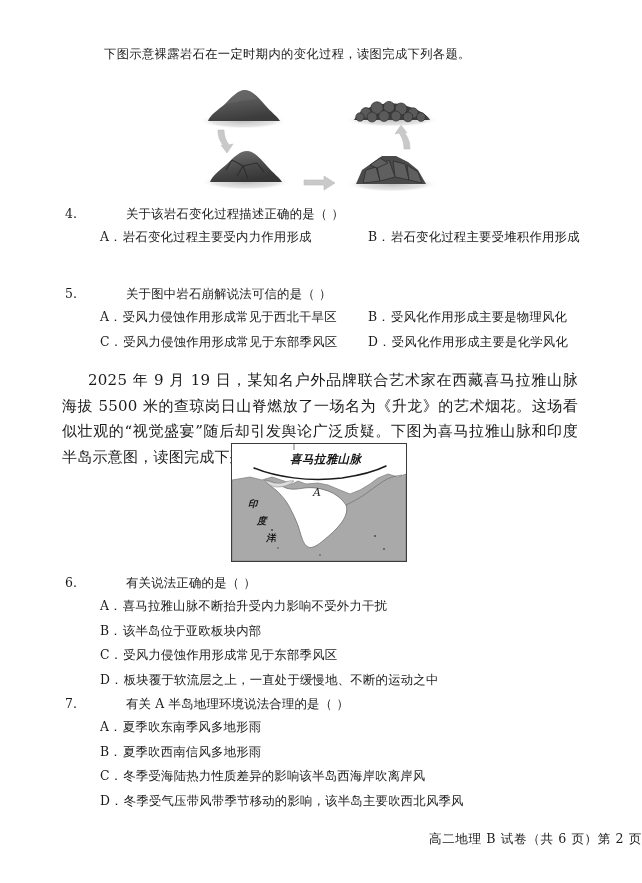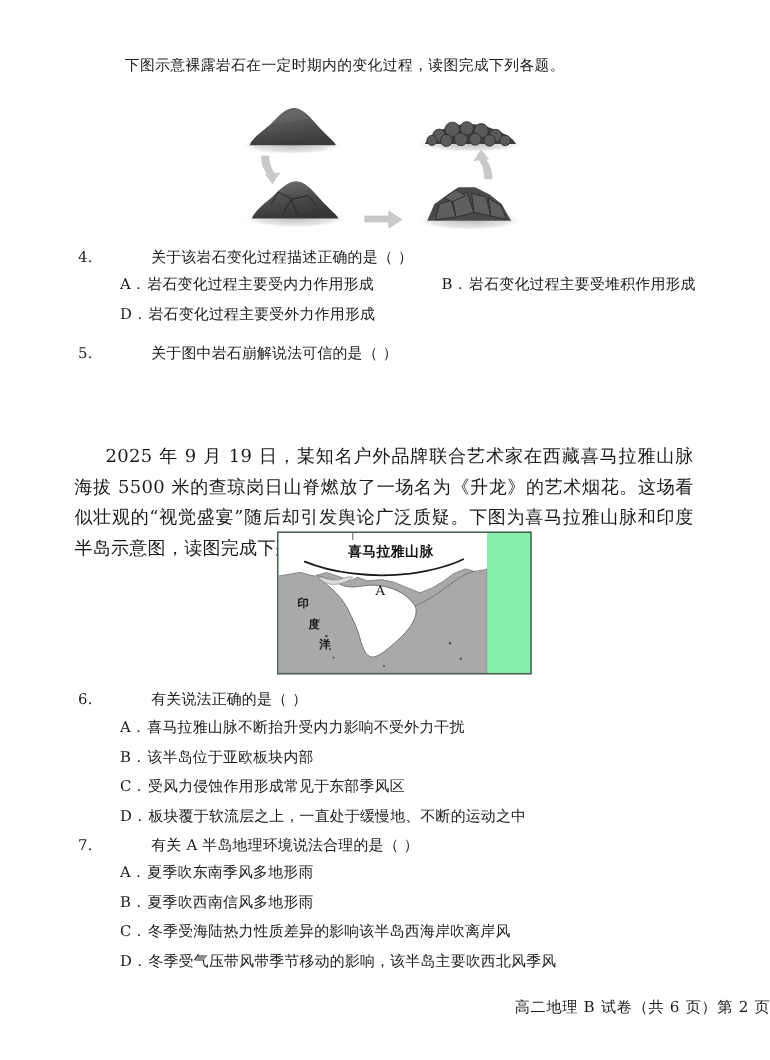--- a/index.html
+++ b/index.html
@@ -110,26 +110,27 @@
     top: 84px;
     width: 260px;
     height: 112px;
   }
 
   
   .map-figure {
     position: absolute;
     left: 231px;
     top: 443px;
-    width: 212px;
+    width: 176px;
     height: 119px;
     border: 1.3px solid #3b3b3b;
-    background: #86efac;
+    background: #fde047;
     box-sizing: border-box;
     overflow: hidden;
+    font-style: italic;
   }
   .map-figure svg { display: block; }
   .map-label-him {
     position: absolute;
     left: 58px;
     top: 8px;
     font-size: 11.5px;
     font-weight: bold;
     letter-spacing: 0.4px;
     color: #141414;
@@ -254,30 +255,41 @@
       <span class="q-num">4.</span>
       <span class="q-text">关于该岩石变化过程描述正确的是（    ）</span>
     </div>
     <div class="opts-2col">
       <div class="opt">
         <span class="mark">A．</span><span>岩石变化过程主要受内力作用形成</span>
       </div>
       <div class="opt">
         <span class="mark">B．</span><span>岩石变化过程主要受堆积作用形成</span>
       </div>
-      <div class="opt">
-        <span class="mark">D．</span><span>岩石变化过程主要受外力作用形成</span>
-      </div>
     </div>
   </div>
 
   <div class="question" style="top:283px;">
     <div class="q-stem">
       <span class="q-num">5.</span>
       <span class="q-text">关于图中岩石崩解说法可信的是（    ）</span>
+    </div>
+    <div class="opts-2col">
+      <div class="opt">
+        <span class="mark">A．</span><span>受风力侵蚀作用形成常见于西北干旱区</span>
+      </div>
+      <div class="opt">
+        <span class="mark">B．</span><span>受风化作用形成主要是物理风化</span>
+      </div>
+      <div class="opt">
+        <span class="mark">C．</span><span>受风力侵蚀作用形成常见于东部季风区</span>
+      </div>
+      <div class="opt">
+        <span class="mark">D．</span><span>受风化作用形成主要是化学风化</span>
+      </div>
     </div>
   </div>
 
   <div class="passage"><span class="indent"></span><span>2025 年 9 月 19 日，某知名户外品牌联合艺术家在西藏喜马拉雅山脉海拔 5500 米的查琼岗日山脊燃放了一场名为《升龙》的艺术烟花。这场看似壮观的“视觉盛宴”随后却引发舆论广泛质疑。下图为喜马拉雅山脉和印度半岛示意图，读图完成下列各题。</span></div>
 
   <div class="map-figure">
     <svg width="174" height="117" viewBox="0 0 174 117" xmlns="http://www.w3.org/2000/svg">
       <rect x="0" y="0" width="174" height="117" fill="#ffffff"></rect>
 
       <path d="M0 36 L18 33 L30 36 L40 33 L52 37 L60 40 L66 37 L74 40 L86 39 L96 41

